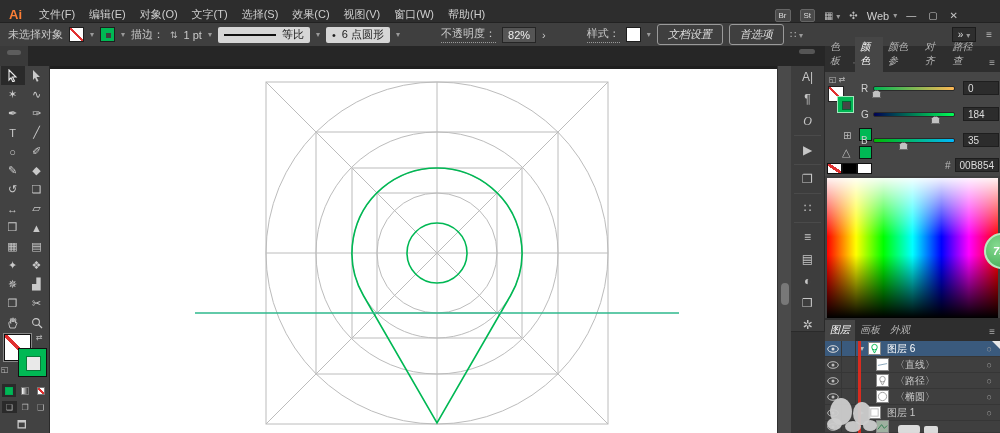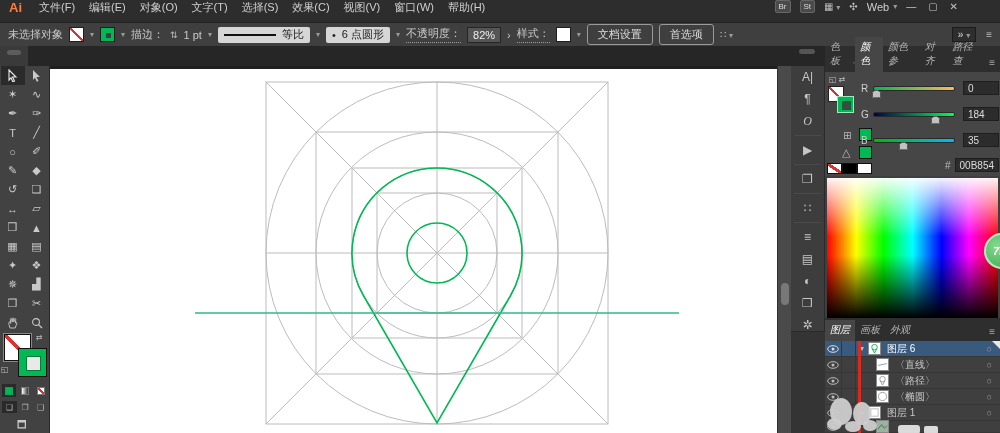--- a/index.html
+++ b/index.html
@@ -2,21 +2,21 @@
 <html><head>
 <meta charset="utf-8">
 <style>
   * { margin:0; padding:0; box-sizing:border-box; }
   html,body { width:1000px; height:433px; overflow:hidden; background:#2d2d2d;
     font-family:"Liberation Sans","DejaVu Sans",sans-serif; }
   #app { position:relative; width:1000px; height:433px; }
 
   
   .menubar { position:absolute; left:0; top:0; width:968px; height:22px;
-    background:#2d2d2d; display:flex; align-items:flex-start; padding:0 6px; gap:14px;
+    background:#2d2d2d; display:flex; align-items:flex-end; padding:0 6px; gap:14px;
     color:#cfcfcf; font-size:11px; white-space:nowrap; }
   .ai-logo { color:#ff7f36; font-weight:bold; font-size:13px; padding:0 3px; }
   .menu-item { cursor:default; }
   .mb-right { margin-left:auto; display:flex; align-items:center; gap:9px; }
   .mb-badge { background:#4a4a4a; border:1px solid #666; border-radius:2px;
     font-size:8px; padding:1px 3px; color:#ddd; }
   .mb-ico { color:#bdbdbd; font-size:10px; }
   .chev { color:#9a9a9a; font-size:8px; }
   .workspace { display:flex; gap:4px; align-items:center; }
   .searchbox { display:flex; align-items:center; gap:4px; background:#383838;
@@ -32,23 +32,23 @@
   .sw { width:15px; height:15px; border:1px solid #1e1e1e; position:relative; background:#fff; }
   .sw-none { background:linear-gradient(to top right, #fff 44%, #e03030 44%, #e03030 56%, #fff 56%); }
   .sw-stroke { background:#00B854; }
   .sw-stroke::after { content:""; position:absolute; left:5px; top:5px; width:5px; height:5px; background:#3f3f3f; }
   .stepper { font-size:9px; color:#bbb; }
   .pill { background:#d6d6d6; color:#1c1c1c; border-radius:2px; height:16px;
     display:flex; align-items:center; padding:0 6px; gap:6px; font-size:11px; }
   .pill .linepreview { width:52px; height:2px; background:#111; }
   .vbox { background:#555; border:1px solid #252525; color:#eee; padding:1px 5px;
     font-size:11px; min-width:34px; height:16px; display:flex; align-items:center; }
-  .linklabel { border-bottom:1px dotted #9a9a9a; padding-bottom:1px; }
+  .linklabel { border-bottom:1px dotted #9a9a9a; padding-bottom:1px;margin-left:35px; }
   .obtn { border:1px solid #9a9a9a; border-radius:3px; color:#ddd; padding:2px 10px;
-    font-size:11px; background:transparent; }
+    font-size:11px; background:transparent;font-style:italic; }
   .ob-right { margin-left:auto; display:flex; align-items:center; gap:10px; }
   .wsbox { background:#2e2e2e; border:1px solid #1c1c1c; color:#ddd; padding:1px 5px; font-size:10px; }
 
   
   .tabstrip { position:absolute; left:0; top:46px; width:1000px; height:20px; background:#262626; }
   .dockhead-l { position:absolute; left:0; top:0; width:28px; height:20px; background:#3a3a3a; }
   .handle-pill { position:absolute; left:7px; top:4px; width:14px; height:5px; background:#5d5d5d; border-radius:3px; }
   .handle-pill2 { position:absolute; left:799px; top:3px; width:16px; height:5px; background:#555; border-radius:3px; }
   .doctab { position:absolute; left:30px; top:0; height:20px; background:#3c3c3c;
     color:#c9c9c9; font-size:11px; display:flex; align-items:center; gap:8px; padding:0 10px; }

